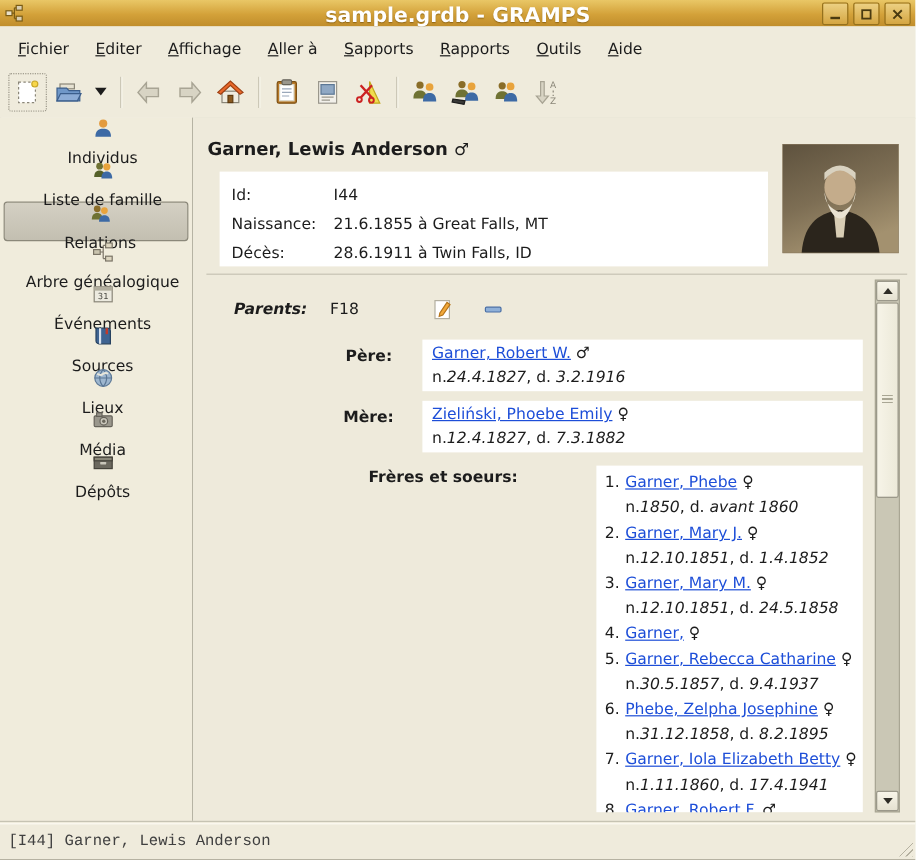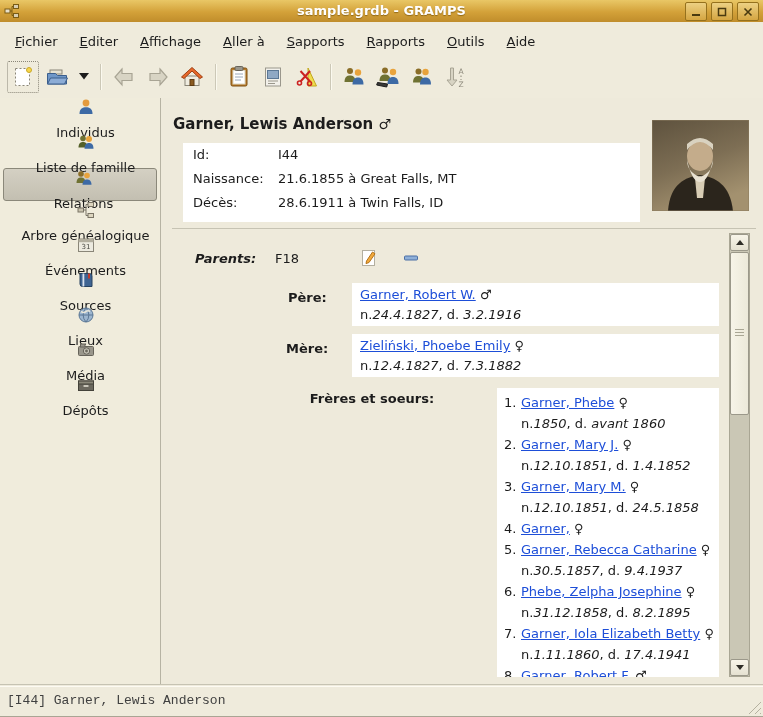--- a/index.html
+++ b/index.html
@@ -6,21 +6,21 @@
   .window{
     position:relative;width:763px;height:717px;overflow:hidden;
     background:#efebdc;font-family:"DejaVu Sans","Liberation Sans",sans-serif;
     font-size:13px;color:#1c1c1c;
   }
   
   .titlebar{position:absolute;top:0;left:0;right:0;height:22px;
     background:linear-gradient(#e9c766,#d3a139 55%,#c08d2b);}
   .win-icon{position:absolute;left:4px;top:3px;width:16px;height:16px;}
   .title-text{position:absolute;left:0;right:0;top:3px;text-align:center;
-    color:#fff;font-weight:bold;font-size:13px;text-shadow:0 1px 1px rgba(95,64,0,.55);}
+    color:#fff;font-weight:bold;font-size:17px;text-shadow:0 1px 1px rgba(95,64,0,.55);}
   .win-controls{position:absolute;right:4px;top:2px;display:flex;gap:4px;}
   .win-btn{width:20px;height:17px;border:1px solid #95711d;border-radius:2px;
     background:linear-gradient(#ecd083,#d5a642);display:flex;align-items:center;justify-content:center;}
   
   .menubar{position:absolute;top:22px;left:0;right:0;height:33px;display:flex;
     align-items:flex-end;padding-left:4px;background:#efebdc;}
   .menu-item{padding:6px 11px;cursor:default;}
   .menu-item u{text-decoration:underline;}
   
   .toolbar{position:absolute;top:55px;left:0;right:0;height:43px;display:flex;
@@ -34,39 +34,39 @@
     background:#f0ecdc;border-right:1px solid #b6b3a3;box-shadow:1px 0 0 #fbf8ee;}
   .side-item{height:35px;display:flex;align-items:center;gap:9px;padding-left:11px;flex-direction:column;}
   .side-item.selected{background:linear-gradient(#d4d0c3,#c3bfb1);
     border:1px solid #8b887a;border-radius:3px;margin:0 3px;height:31px;padding-left:7px;}
   .side-icon{width:18px;height:18px;flex:0 0 18px;}
   
   .main{position:absolute;left:161px;top:98px;right:0;bottom:32px;background:#eeeadb;}
   .person-header{position:absolute;left:12px;top:17px;font-size:15px;font-weight:bold;}
   .person-header .gsym{font-weight:normal;font-size:14px;}
   .info-box{position:absolute;left:22px;top:45px;width:457px;height:79px;background:#fff;padding-top:4px;box-sizing:border-box;}
-  .info-row{display:flex;align-items:flex-start;height:24px;padding-left:10px;}
+  .info-row{display:flex;align-items:flex-end;height:24px;padding-left:10px;}
   .info-label{width:85px;}
   .portrait{position:absolute;left:491px;top:22px;width:97px;height:91px;}
   .header-divider{position:absolute;left:11px;right:7px;top:130px;height:1px;background:#c6c3b3;}
   .scrollpane{position:absolute;left:0;top:135px;width:560px;height:444px;overflow:hidden;}
   .parents-label{position:absolute;left:34px;top:18px;font-weight:bold;font-style:italic;}
   .family-id{position:absolute;left:114px;top:18px;}
   .mini-btn{position:absolute;width:22px;height:22px;display:flex;align-items:center;justify-content:center;}
   .edit-btn{left:197px;top:14px;}
   .remove-btn{left:239px;top:14px;}
   .rel-label{position:absolute;font-weight:bold;}
   .father-label{left:127px;top:57px;}
   .mother-label{left:125px;top:108px;}
   .rel-box{position:absolute;left:191px;width:367px;height:43px;background:#fff;
     padding:2px 0 0 8px;box-sizing:border-box;line-height:20px;}
   .father-box{top:50px;}
   .mother-box{top:101px;}
   .plink{color:#1d4ed8;text-decoration:underline;cursor:pointer;}
-  .sib-label{position:absolute;left:136px;top:158px;width:150px;text-align:center;font-weight:bold;}
+  .sib-label{position:absolute;left:146px;top:158px;width:150px;text-align:left;font-weight:bold;}
   .sib-box{position:absolute;left:336px;top:155px;width:222px;height:289px;background:#fff;
     padding:4px 0 0 7px;box-sizing:border-box;overflow:hidden;line-height:21px;}
   .sib-num{display:inline-block;width:17px;}
   .sib-dates{padding-left:17px;}
   
   .vscroll{position:absolute;left:568px;top:135px;width:21px;height:444px;
     background:#cac7b5;border:1px solid #a9a694;box-sizing:border-box;}
   .scroll-btn{position:absolute;left:0;width:19px;height:17px;box-sizing:border-box;
     background:linear-gradient(#f8f5e9,#e5e1d1);border:1px solid #9b988a;border-radius:2px;
     display:flex;align-items:center;justify-content:center;}

